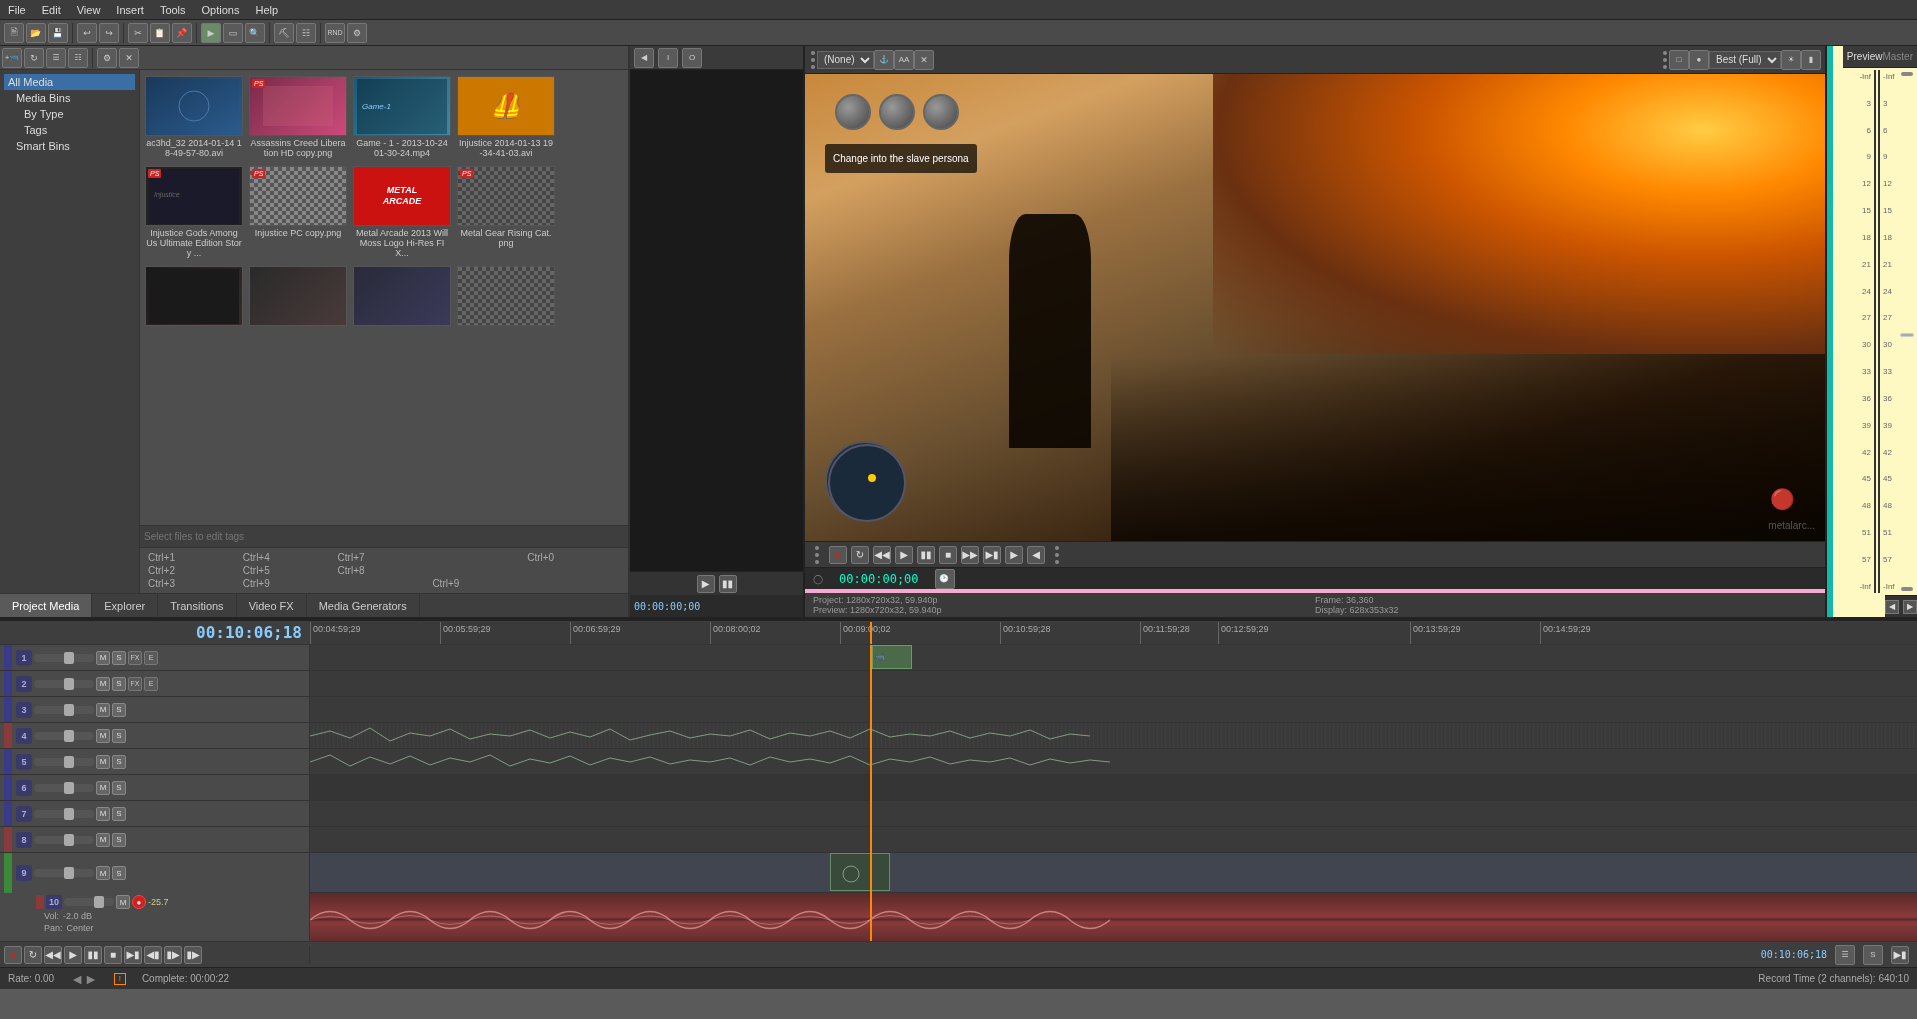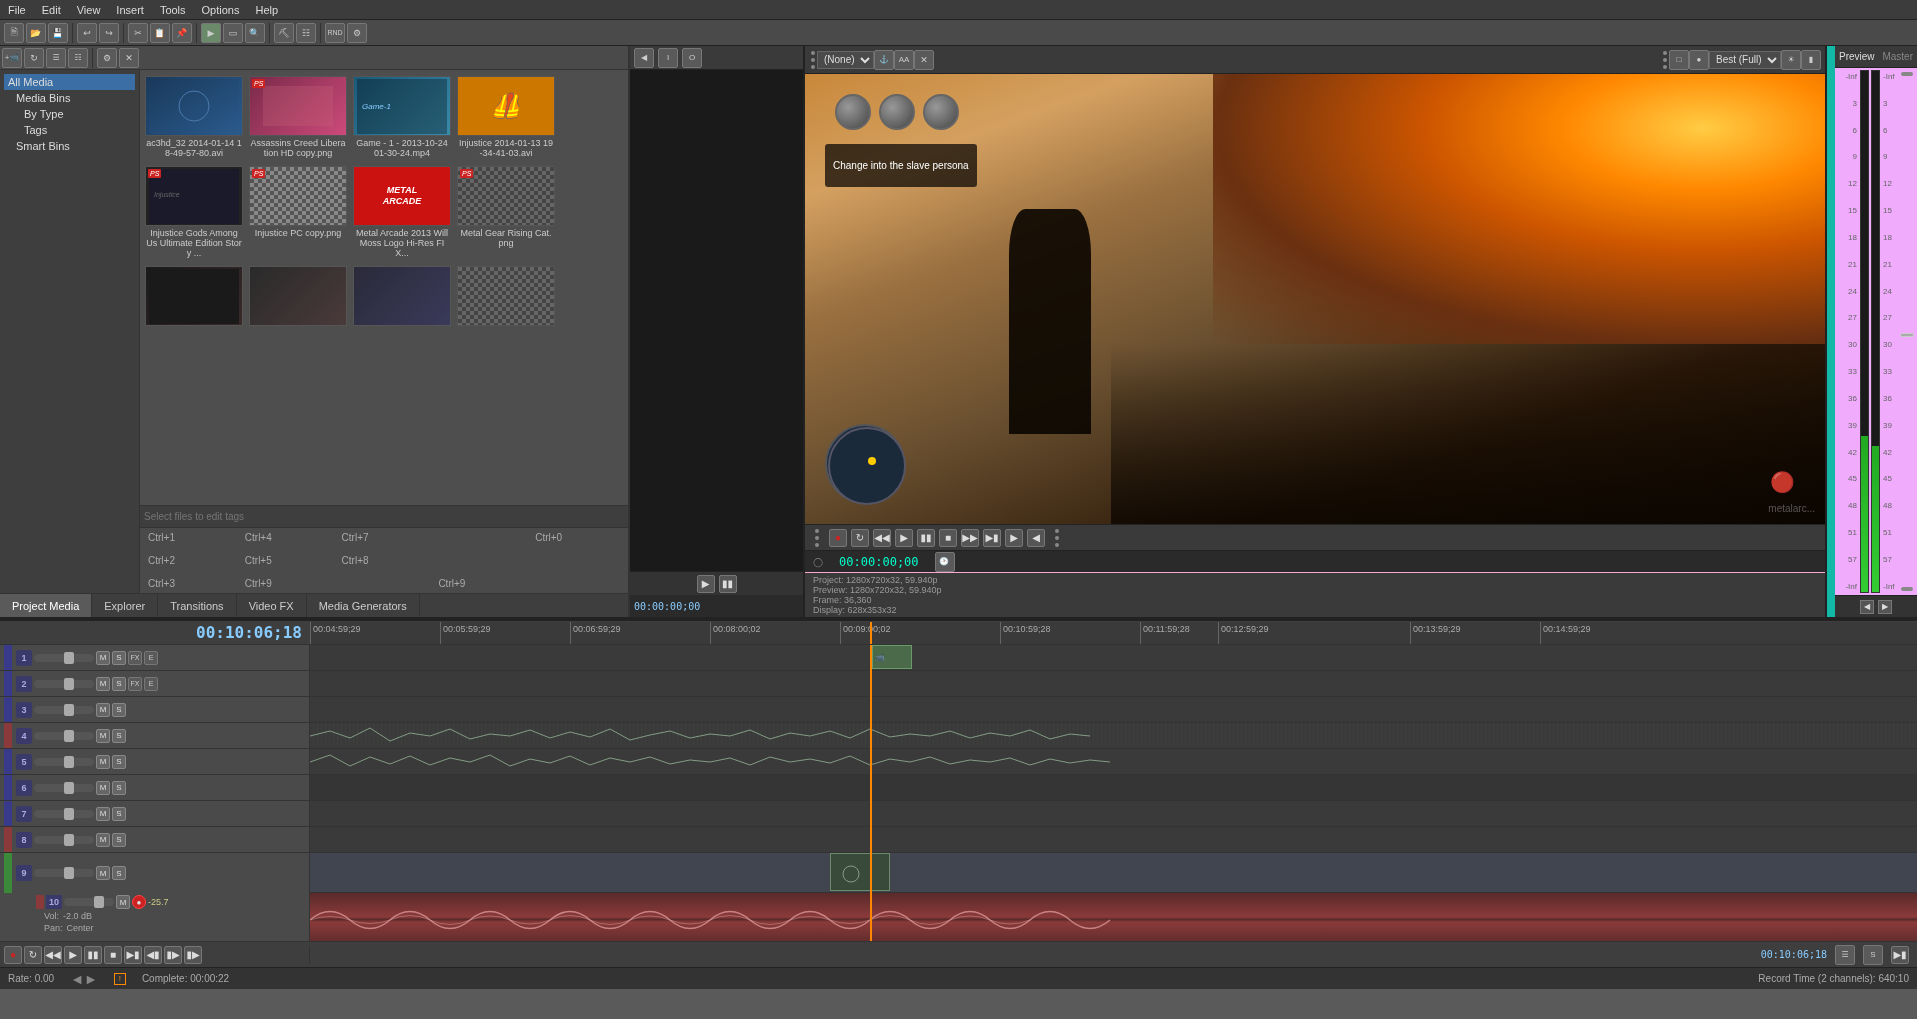--- a/index.html
+++ b/index.html
@@ -35,32 +35,32 @@
     
     .thumb-blue { background: linear-gradient(135deg, #1a3a5c, #2a5a8c); }
     .thumb-orange { background: #cc7700; display: flex; align-items: center; justify-content: center; font-size: 28px; }
     .thumb-metal { background: linear-gradient(135deg, #cc1111, #ee3333); display: flex; align-items: center; justify-content: center; color: #fff; font-size: 10px; font-weight: bold; }
     
     
     #tags-input { height: 22px; border-top: 1px solid #333; background: #3e3e3e; }
     #tags-input input { width: 100%; height: 100%; background: transparent; border: none; color: #999; font-size: 10px; padding: 2px 4px; }
     
     
-    #shortcuts { background: #4a4a4a; border-top: 1px solid #333; padding: 4px 8px; font-size: 10px; color: #aaa; display: grid; grid-template-columns: repeat(5, 1fr); gap: 12px; }
+    #shortcuts { background: #4a4a4a; border-top: 1px solid #333; padding: 4px 8px; font-size: 10px; color: #aaa; display: grid; grid-template-columns: repeat(5, 1fr); gap: 2px; }
     
     
     #tabs { display: flex; background: #3e3e3e; border-top: 1px solid #333; height: 24px; }
     .tab { padding: 4px 12px; cursor: pointer; font-size: 11px; color: #ccc; border-right: 1px solid #333; display: flex; align-items: center; }
     .tab.active { background: #5a5a5a; color: #fff; }
     
     
     #game-preview { width: 100%; height: 100%; background: linear-gradient(160deg, #b87a30 0%, #d4a060 20%, #8a6030 40%, #4a3820 60%, #1a1008 80%); position: relative; }
     #game-overlay-ui { position: absolute; top: 20px; left: 30px; display: flex; gap: 8px; }
     .game-btn-circle { width: 36px; height: 36px; border-radius: 50%; background: radial-gradient(circle at 35% 35%, #999, #444); border: 2px solid #666; display: flex; align-items: center; justify-content: center; }
-    #game-tooltip { position: absolute; top: 70px; left: 20px; background: rgba(0,0,0,0.7); color: #fff; font-size: 10px; padding: 16px 8px; border-radius: 3px; }
+    #game-tooltip { position: absolute; top: 70px; left: 20px; background: rgba(0,0,0,0.7); color: #fff; font-size: 10px; padding: 9px 8px; border-radius: 3px; }
     #game-minimap { position: absolute; bottom: 20px; left: 20px; width: 80px; height: 80px; border-radius: 50%; background: radial-gradient(circle, #2a3a5a, #1a2a3a); border: 2px solid #555; }
     #game-hud-icon { position: absolute; bottom: 30px; right: 30px; font-size: 20px; color: #cc2222; opacity: 0.8; }
     #watermark { position: absolute; bottom: 10px; right: 10px; color: rgba(255,255,255,0.3); font-size: 10px; }
     .ruler-mark { position: absolute; top: 0; height: 100%; border-left: 1px solid #666; font-size: 9px; color: #aaa; padding-left: 2px; padding-top: 2px; white-space: nowrap; }
     .track-row { display: flex; height: 26px; border-bottom: 1px solid #333; }
     .track-row.tall { height: 40px; }
     .track-row.audio-tall { height: 36px; }
     .track-header { width: 310px; min-width: 310px; display: flex; align-items: center; background: #4a4a4a; border-right: 1px solid #333; padding: 0 4px; gap: 2px; font-size: 10px; }
     .track-number { width: 16px; height: 16px; background: #3a3a6a; border-radius: 2px; display: flex; align-items: center; justify-content: center; font-size: 9px; color: #aad; font-weight: bold; }
     .track-mute { width: 14px; height: 14px; background: #666; border: 1px solid #888; border-radius: 2px; display: flex; align-items: center; justify-content: center; font-size: 8px; cursor: pointer; }
@@ -414,33 +414,33 @@
         <div style="width:4px;height:4px;background:#888;border-radius:50%;"></div>
       </div>
     </div>
 
     <div style="height:22px; background:#2a2a2a; border-top:1px solid #222; display:flex; align-items:center; padding:0 8px; gap:16px;">
       <span style="font-size:9px; color:#888;">◯</span>
       <span class="preview-time">00:00:00;00</span>
       <div class="tb-btn" style="font-size:8px;">🕑</div>
     </div>
 
-    <div style="display:flex; background:#3a3a3a; border-top:1px solid #f9a8d4; padding:2px 8px; font-size:9px; color:#999;flex-direction:column;">
+    <div style="display:flex; background:#3a3a3a; border-top:4px solid #f9a8d4; padding:2px 8px; font-size:9px; color:#999;">
       <div style="flex:1;">
         <div>Project: <span>1280x720x32, 59.940p</span></div>
         <div>Preview: <span>1280x720x32, 59.940p</span></div>
       </div>
       <div style="flex:1;">
         <div>Frame: <span>36,360</span></div>
         <div>Display: <span>628x353x32</span></div>
       </div>
     </div>
   </div>
 
-  <div style="width:90px; background:#f0abfc; display:flex; flex-direction:column; border-left:8px solid #14b8a6;">
+  <div style="width:90px; background:#fef9c3; display:flex; flex-direction:column; border-left:6px solid #14b8a6;align-items:flex-end;">
 
     <div style="height:22px; display:flex; align-items:center; justify-content:space-between; padding:0 4px; background:#3a3a3a; border-bottom:1px solid #222; font-size:10px;">
       <span>Preview</span>
       <span style="color:#888;">Master</span>
     </div>
 
     <div style="flex:1; display:flex; padding:2px;">
 
       <div style="display:flex; flex-direction:column; justify-content:space-between; font-size:8px; color:#666; padding:2px 2px; text-align:right; min-width:22px;">
         <span>-Inf</span>

